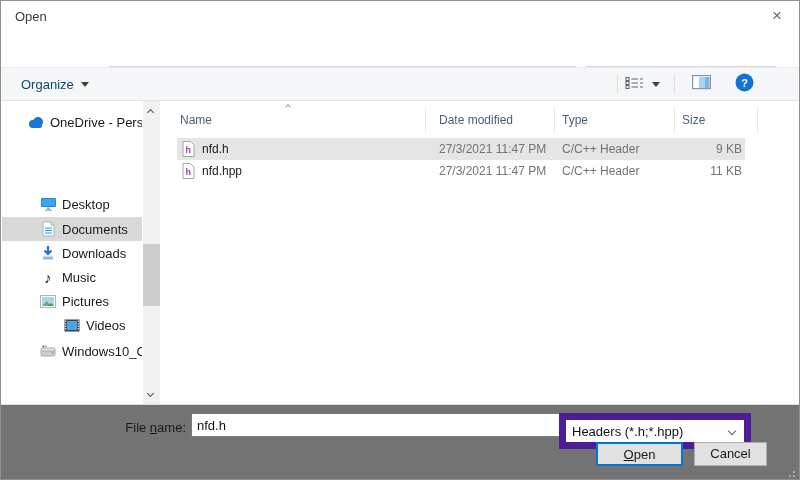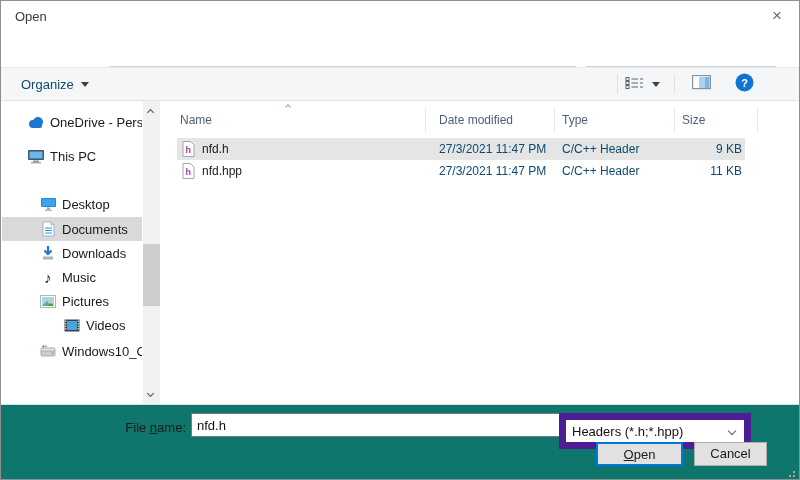--- a/index.html
+++ b/index.html
@@ -58,28 +58,28 @@
   
   .list-header { position:absolute; left:161px; top:3px; right:0; height:30px; font-size:12px; color:#4d5f75; }
   .hdr-label { position:absolute; top:9px; cursor:pointer; }
   .hdr-sep { position:absolute; top:4px; width:1px; height:24px; background:#e6e6e6; }
   .sort-chev { position:absolute; left:123px; top:1px; width:4px; height:4px; }
 
   
   .file-row { position:absolute; left:175px; width:568px; height:22px; font-size:12px; cursor:pointer; }
   .file-row.sel { background:#e5e5e5; }
   .row-icon { position:absolute; left:5px; top:3px; }
-  .cell { position:absolute; top:4px; color:#0c4a6e; }
+  .cell { position:absolute; top:4px; color:#737373; }
   .cell.name { left:25px; color:#1a1a1a; }
   .cell.date { left:262px; }
   .cell.type { left:385px; }
   .cell.size { left:465px; width:100px; text-align:right; }
 
   
-  .footer { position:absolute; left:0; top:403px; width:100%; height:76px; background:#0f766e; border-top:1px solid #dcdcdc; }
+  .footer { position:absolute; left:0; top:403px; width:100%; height:76px; background:#737373; border-top:1px solid #dcdcdc; }
   .fn-label { position:absolute; left:90px; top:15px; width:95px; text-align:right; font-size:13px; color:#1a1a1a; }
   .u { text-decoration:underline; }
   .fn-input { position:absolute; left:190px; top:8px; width:388px; height:24px; border:1px solid #7a7a7a; background:#fff; }
   .fn-input input { position:absolute; left:5px; top:1px; width:350px; height:20px; border:none; outline:none; font-family:"Liberation Sans",sans-serif; font-size:13px; color:#111; background:transparent; }
   .combo { position:absolute; left:558px; top:8px; width:192px; height:36px; border:7px solid #4c1d95; background:#fff; font-size:13px; color:#111; cursor:pointer; }
   .combo .txt { position:absolute; left:6px; top:4px; }
   .box-chev { position:absolute; right:9px; top:8px; width:6px; height:6px; border-color:#5f5f5f; }
   .btn { position:absolute; top:37px; height:24px; background:#e1e1e1; font-size:13px; color:#1a1a1a; text-align:center; line-height:21px; cursor:pointer; }
   .btn-open { left:595px; width:87px; border:2px solid #0078d7; }
   .btn-cancel { left:693px; width:73px; border:1px solid #adadad; line-height:22px; }
@@ -175,31 +175,20 @@
     <div class="sb-item lv0" style="top:9px;">
       <span class="sb-icon">
           <svg width="16" height="12">
             <circle cx="5" cy="8" r="4" fill="#1b76d2"></circle>
             <circle cx="10" cy="6" r="5" fill="#1b76d2"></circle>
             <rect x="3" y="8" width="11" height="4" rx="2" fill="#1b76d2"></rect>
           </svg>
         </span>
       <span class="sb-label">OneDrive - Personal</span>
     </div>
-    <div class="sb-item lv0" style="top:43px;">
-      <span class="sb-icon">
-          <svg width="18" height="15">
-            <rect x="1" y="1" width="16" height="10" rx="1" fill="#2e5b77"></rect>
-            <rect x="2.5" y="2.5" width="13" height="7" fill="#71b4e3"></rect>
-            <rect x="6" y="11.5" width="6" height="1.5" fill="#8b98a3"></rect>
-            <rect x="4" y="13.2" width="10" height="1.2" fill="#8b98a3"></rect>
-          </svg>
-        </span>
-      <span class="sb-label">This PC</span>
-    </div>
     <div class="sb-item lv1" style="top:91px;">
       <span class="sb-icon">
           <svg width="17" height="14">
             <rect x="1" y="1" width="15" height="9" rx="1" fill="#1e8ada"></rect>
             <rect x="2" y="2" width="13" height="7" fill="#3fa3ea"></rect>
             <rect x="7" y="10.5" width="3" height="2" fill="#9aa4ad"></rect>
             <rect x="5" y="12.6" width="7" height="1.2" fill="#9aa4ad"></rect>
           </svg>
         </span>
       <span class="sb-label">Desktop</span>

